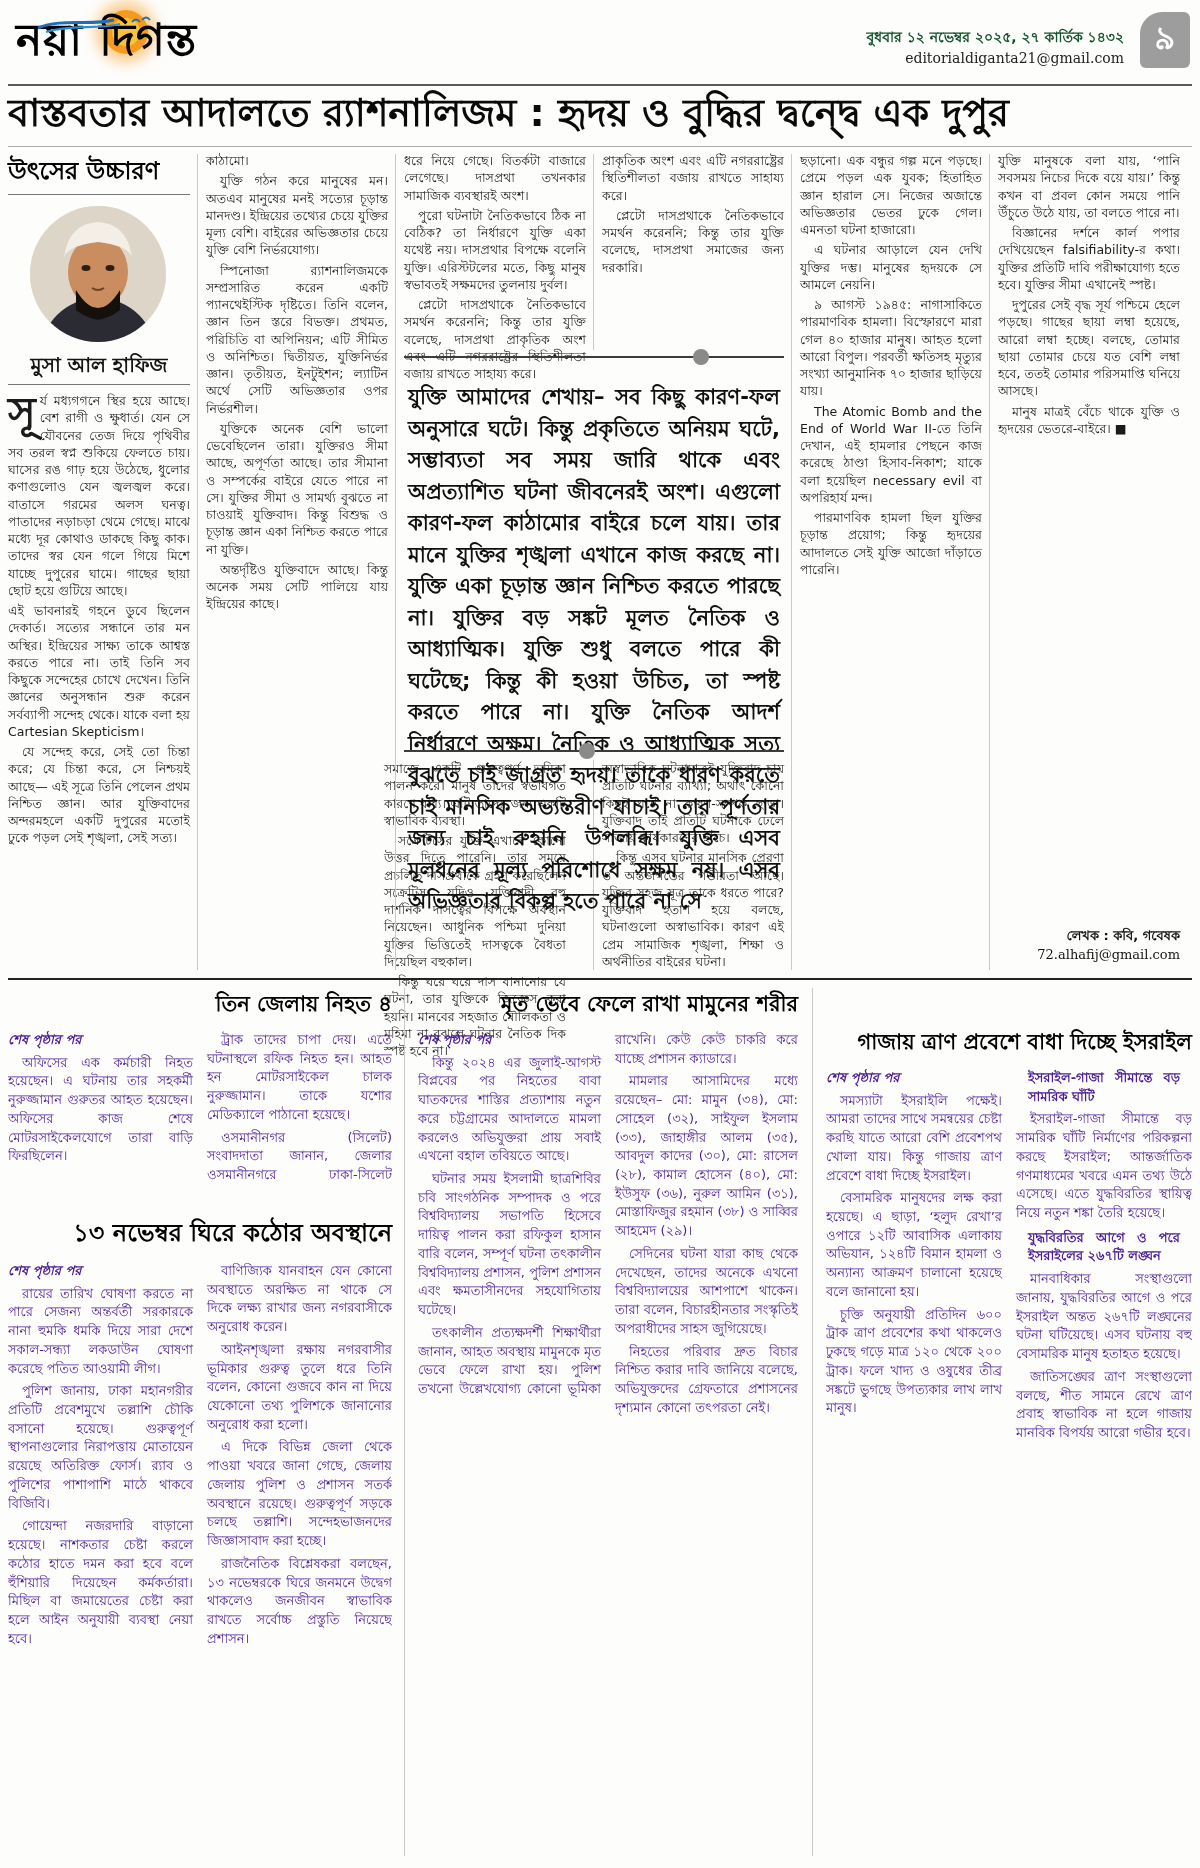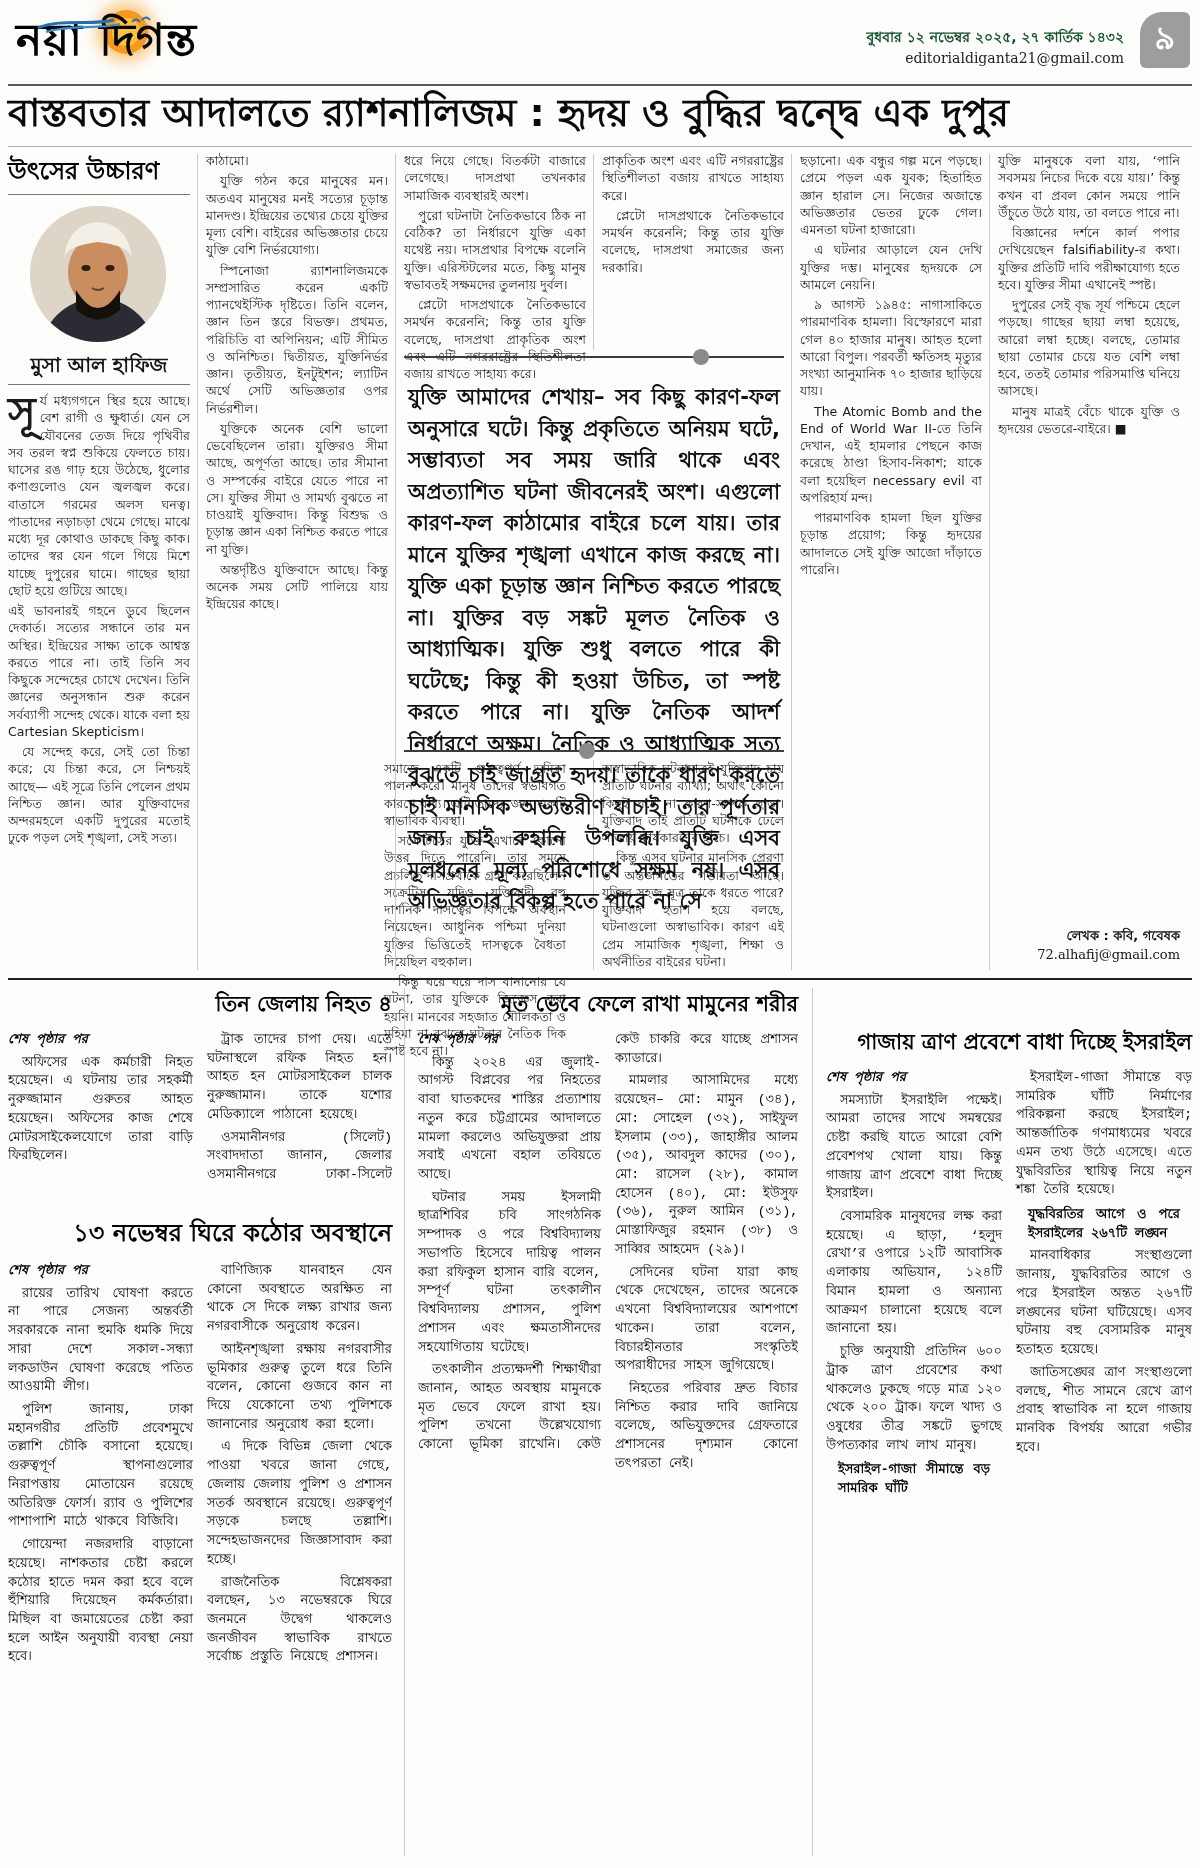--- a/index.html
+++ b/index.html
@@ -50,21 +50,21 @@
   #pull-quote-text { font-size:21px; font-weight:600; line-height:1.5; text-align:justify; color:#101010; }
   
   #credit { position:absolute; left:998px; top:926px; width:182px; text-align:right; font-size:13px; }
   #credit .c1 { font-weight:bold; }
   #credit .c2 { font-family:"DejaVu Serif","Liberation Serif",serif; }
   
   #bottom-rule { position:absolute; left:8px; top:978px; width:1184px; height:2px; background:#222; }
   .story { position:absolute; }
   .story-headline { font-size:21px; font-weight:bold; text-align:right; color:#000000; margin-bottom:8px; }
   .story-headline.big { font-size:24px;margin-top:16px; }
-  .story-body { column-count:2; column-gap:14px; font-size:13px; line-height:1.44; text-align:justify; color:#000000;font-family:Liberation Mono, monospace; }
+  .story-body { column-count:2; column-gap:14px; font-size:13px; line-height:1.44; text-align:justify; color:#4c1d95; }
   .story-body p { margin-bottom:4px; text-indent:14px; }
   .story-body p.continued { font-weight:bold; font-style:italic; text-indent:0; }
   .story-body p.subhead { font-weight:bold; text-indent:0; margin:6px 12px 4px; }
 </style>
 </head>
 <body>
 
 <div id="page">
 
   <div id="logo-wrap">

